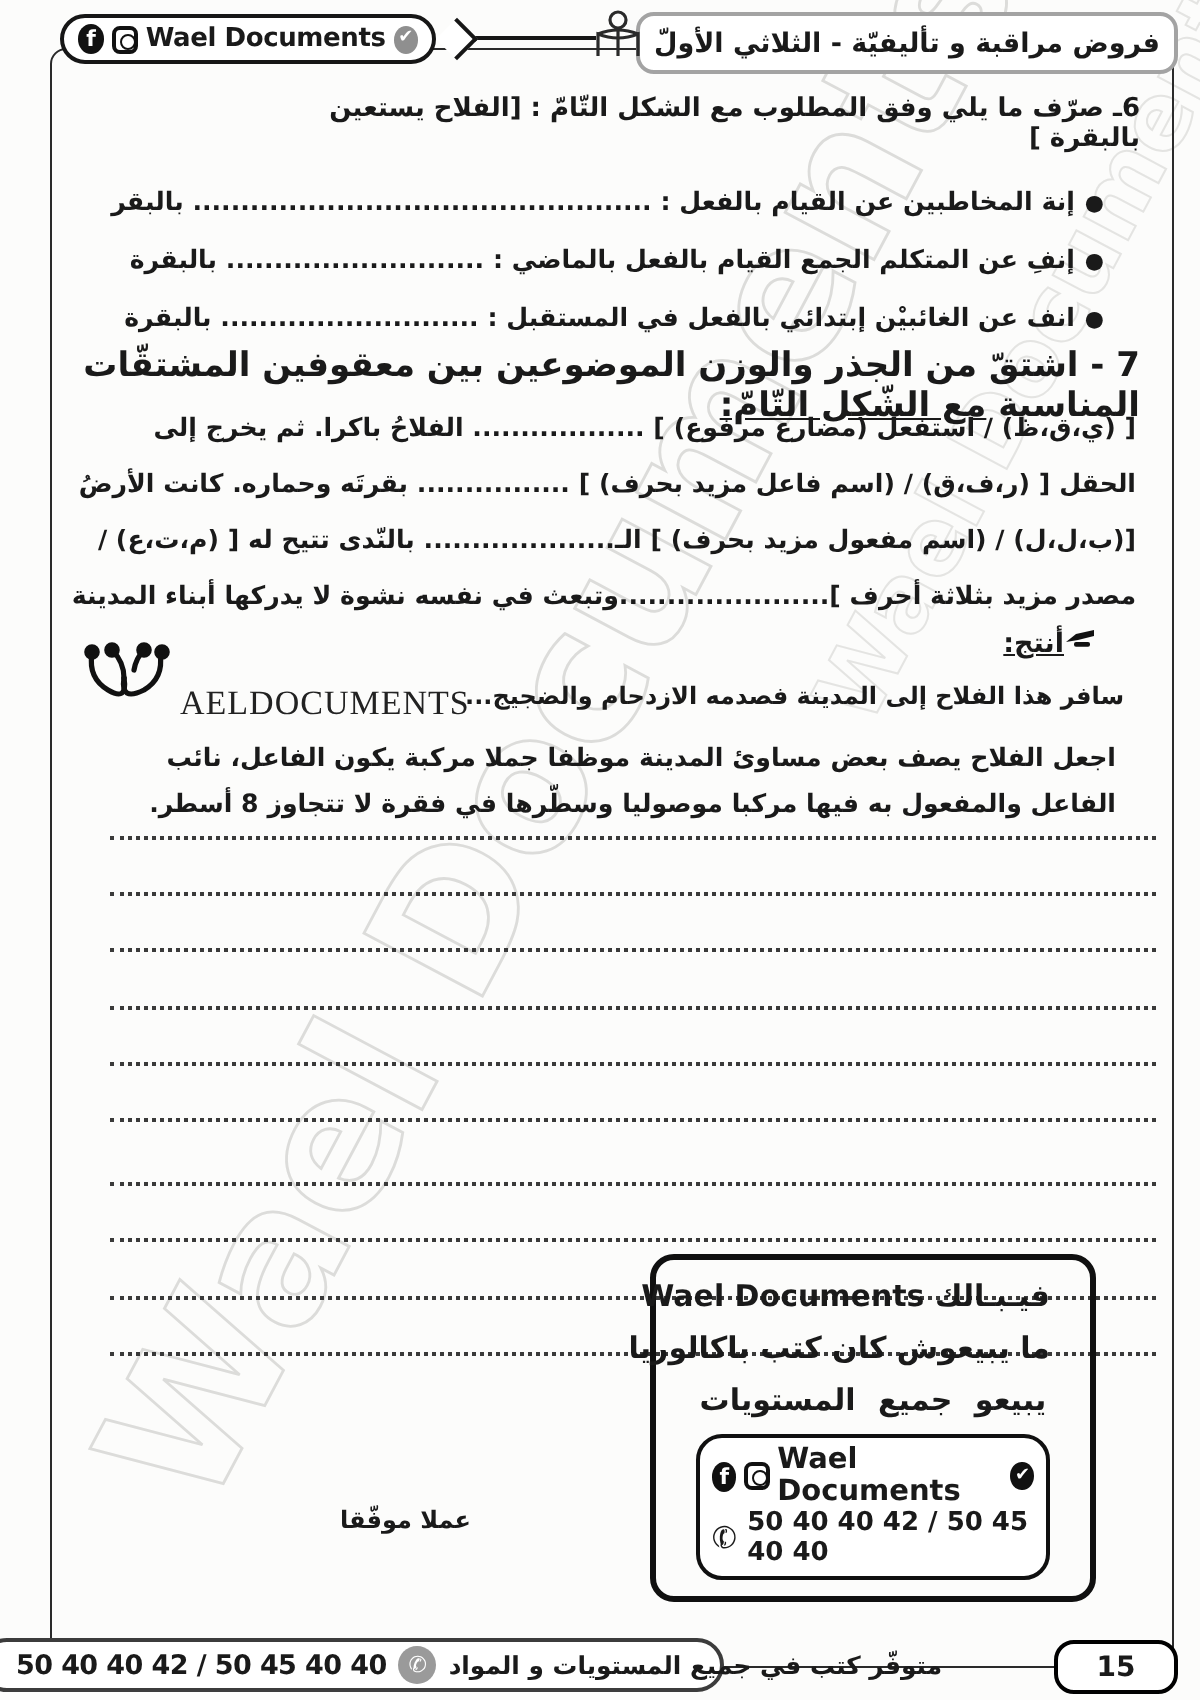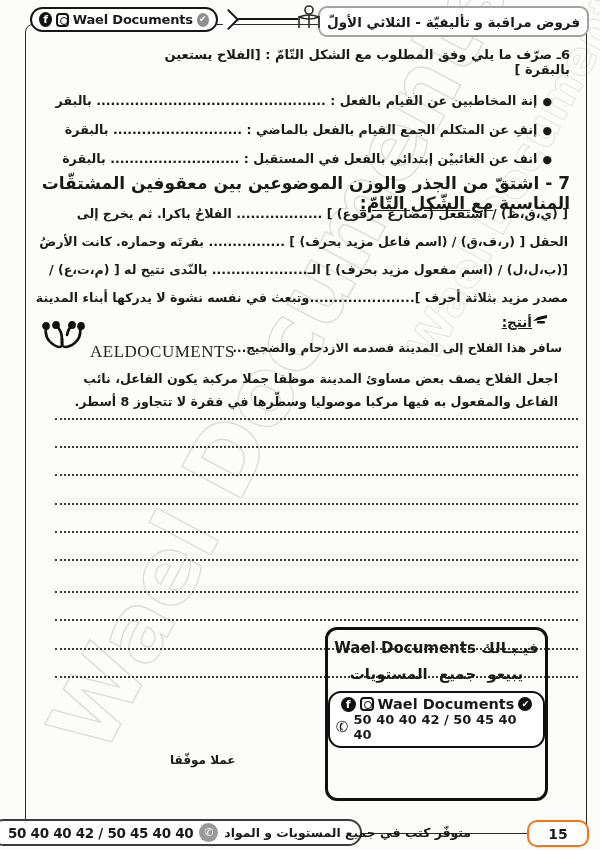--- a/index.html
+++ b/index.html
@@ -65,21 +65,21 @@
   .logo{position:absolute;left:40px;top:320px;width:185px;z-index:2;}
   .logo-row{display:flex;align-items:center;}
   .logo-text{font-family:"Liberation Serif","DejaVu Serif",serif;font-size:17px;letter-spacing:.5px;color:#222;margin-left:-6px;margin-top:22px;}
   .logo-com{font-family:"Liberation Serif","DejaVu Serif",serif;font-size:13px;color:#222;text-align:right;margin-top:-4px;margin-right:18px;}
   
   .ans{position:absolute;left:55px;right:22px;height:0;border-bottom:2.6px dotted #3a3a3a;z-index:1;}
   
   .adbox{
     position:absolute;left:325px;top:627px;width:223px;height:174px;z-index:2;
     border:3.5px solid #101010;border-radius:12px;box-sizing:border-box;
-    padding:5px 0 6px;display:flex;flex-direction:column;
+    padding:5px 20px 6px;display:flex;flex-direction:column;
   }
   .adbox .adline{direction:rtl;text-align:center;font-weight:700;font-size:15px;line-height:26px;white-space:nowrap;}
   .adbox .adline.spread{letter-spacing:.5px;word-spacing:6px;}
   .contact{
     margin-top:4px;border:2.5px solid #101010;border-radius:13px;background:#fff;
     padding:3px 6px 4px;display:flex;flex-direction:column;align-items:center;
   }
   .contact .row1{display:flex;align-items:center;gap:4px;font-weight:700;font-size:14.5px;}
   .contact .row2{display:flex;align-items:center;gap:5px;font-weight:700;font-size:13px;}
   .contact .seal{background:#111;}
@@ -90,21 +90,21 @@
     position:absolute;left:-10px;top:819px;width:372px;height:27px;z-index:5;
     background:#fff;border:2.5px solid #3c3c3c;border-radius:15px;
     display:flex;align-items:center;gap:6px;padding:0 10px 0 16px;box-sizing:border-box;
   }
   .footer-nums{font-weight:700;font-size:13.5px;white-space:nowrap;letter-spacing:-.3px;}
   .footer-phone{width:19px;height:19px;border-radius:50%;background:#9a9a9a;color:#fff;
     display:flex;align-items:center;justify-content:center;font-size:11px;flex:0 0 auto;}
   .footer-text{font-weight:700;font-size:12.4px;direction:rtl;white-space:nowrap;}
   .pageno{
     position:absolute;left:527px;top:820px;width:58px;height:23px;z-index:5;
-    background:#fff;border:2px solid #f97316;border-radius:10px;
+    background:#fff;border:2px solid #000000;border-radius:10px;
     display:flex;align-items:center;justify-content:center;font-weight:700;font-size:14px;
   }
 </style>
 </head>
 <body>
 
 <div class="watermark big">Wael Documents</div>
 <div class="watermark small">Wael Documents</div>
 
 <div class="frame"></div>
@@ -181,20 +181,21 @@
 <div class="ans" style="top:503px"></div>
 <div class="ans" style="top:531px"></div>
 <div class="ans" style="top:559px"></div>
 <div class="ans" style="top:591px"></div>
 <div class="ans" style="top:619px"></div>
 <div class="ans" style="top:648px"></div>
 <div class="ans" style="top:676px"></div>
 
 <div class="adbox">
   <div class="adline">فيـبـالك Wael Documents</div>
+  <div class="adline">ما يبيعوش كان كتب باكالوريا</div>
   <div class="adline spread">يبيعو جميع المستويات</div>
   <div class="contact">
     <div class="row1">
       <span class="fb-badge">f</span>
       <span class="ig-badge"></span>
       <span>Wael Documents</span>
       <span class="seal">✔</span>
     </div>
     <div class="row2">
       <span class="phone-glyph">✆</span>

